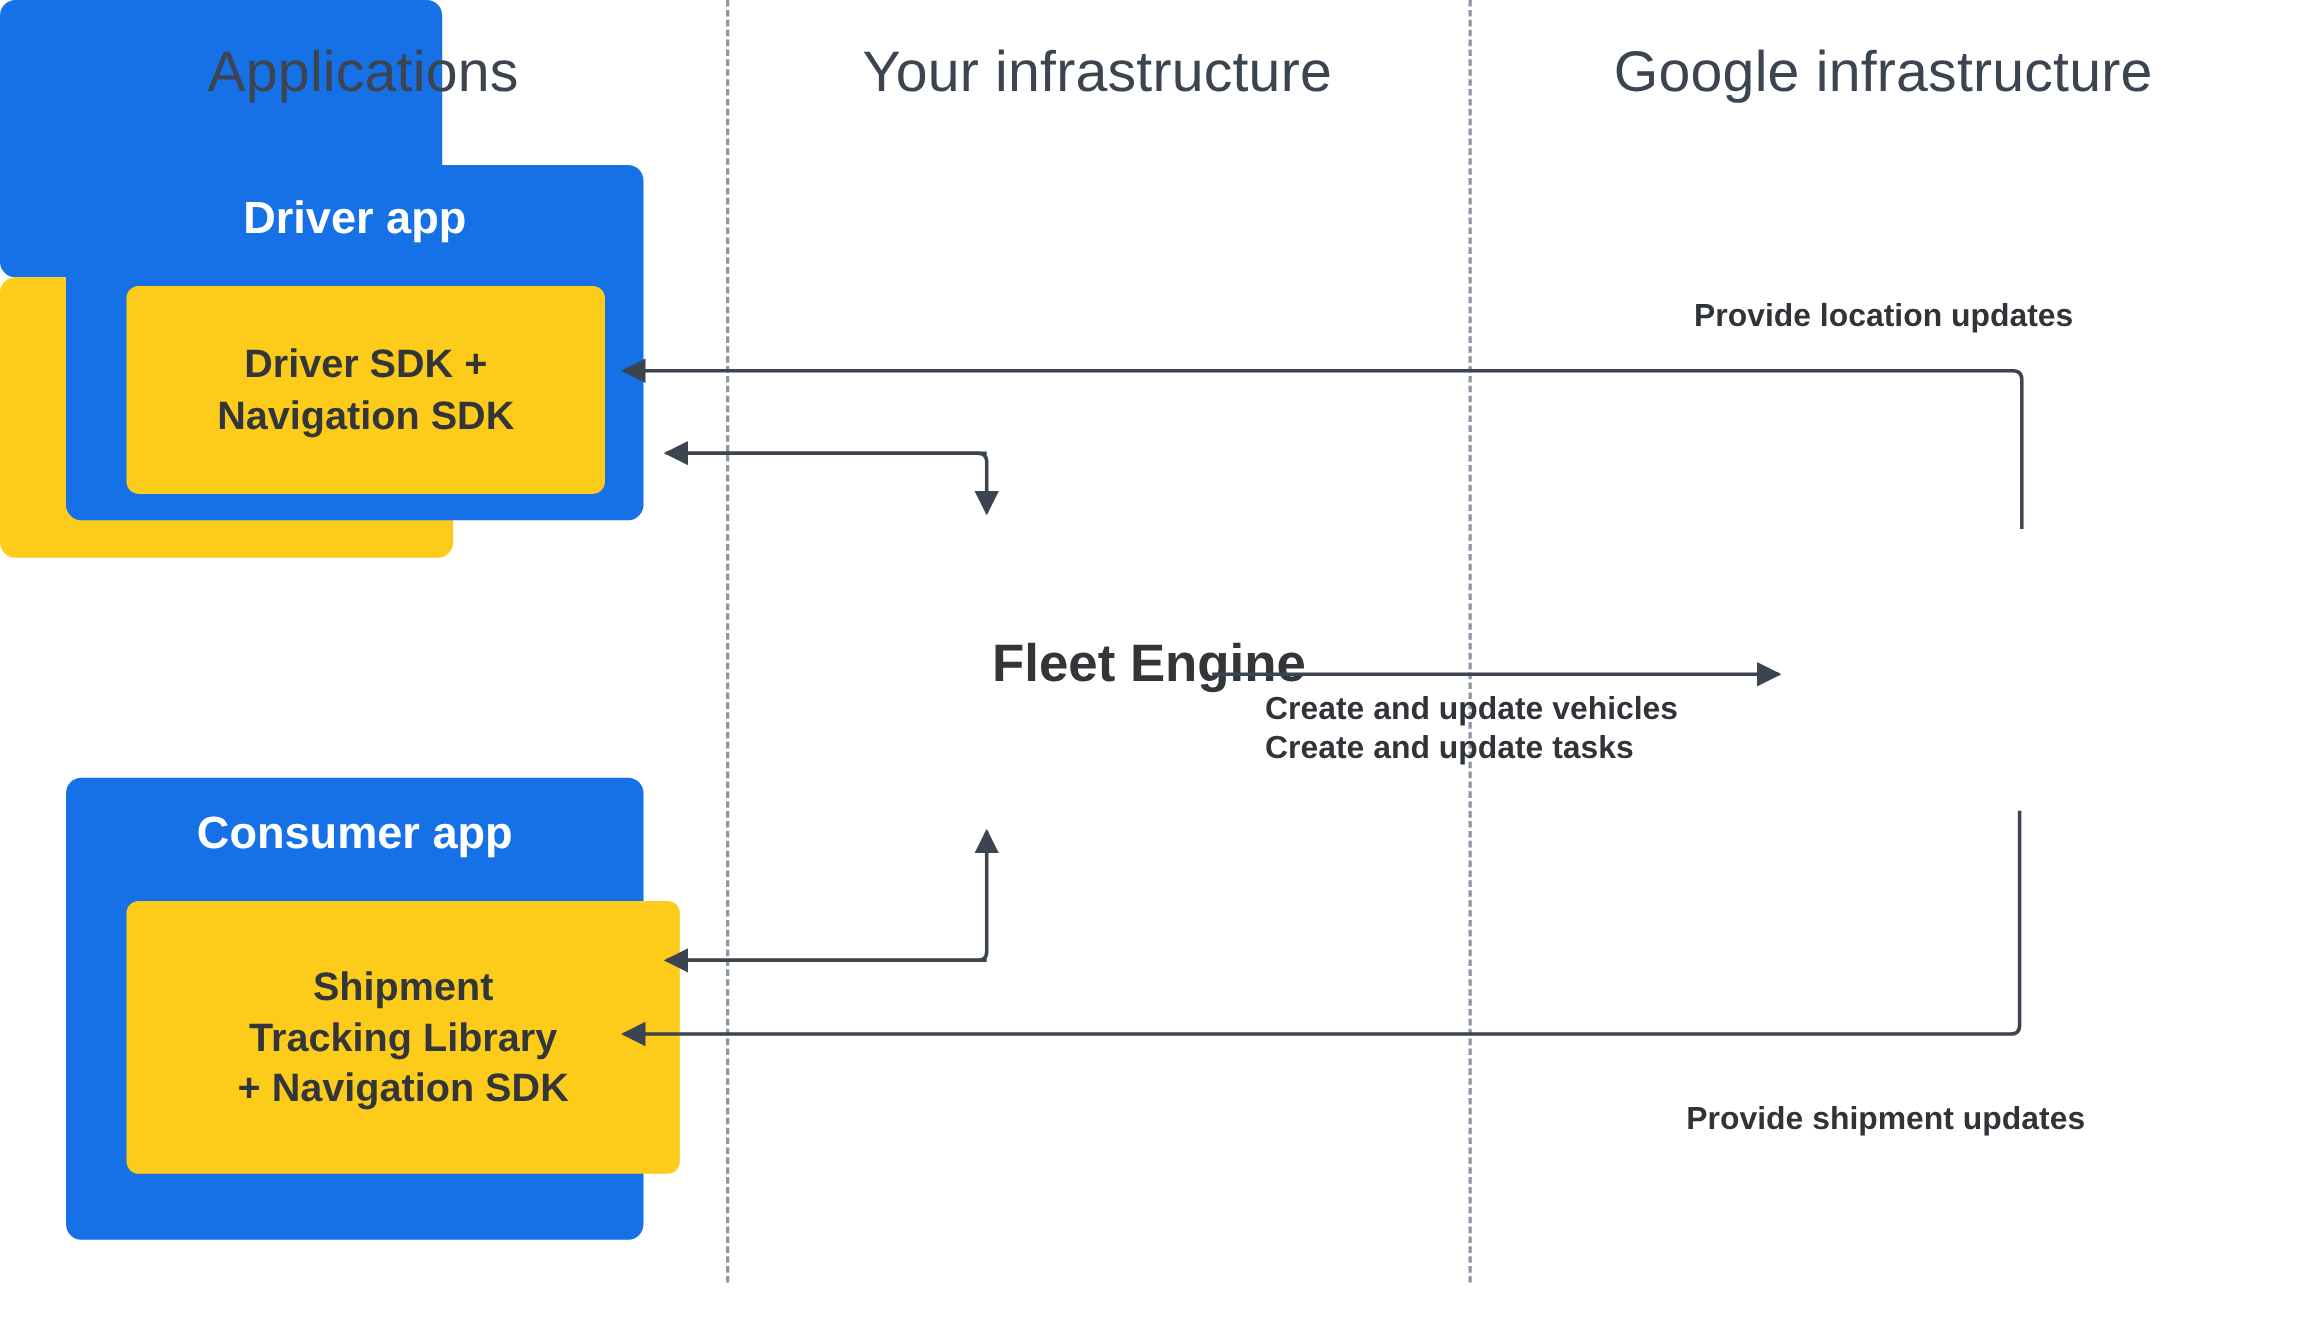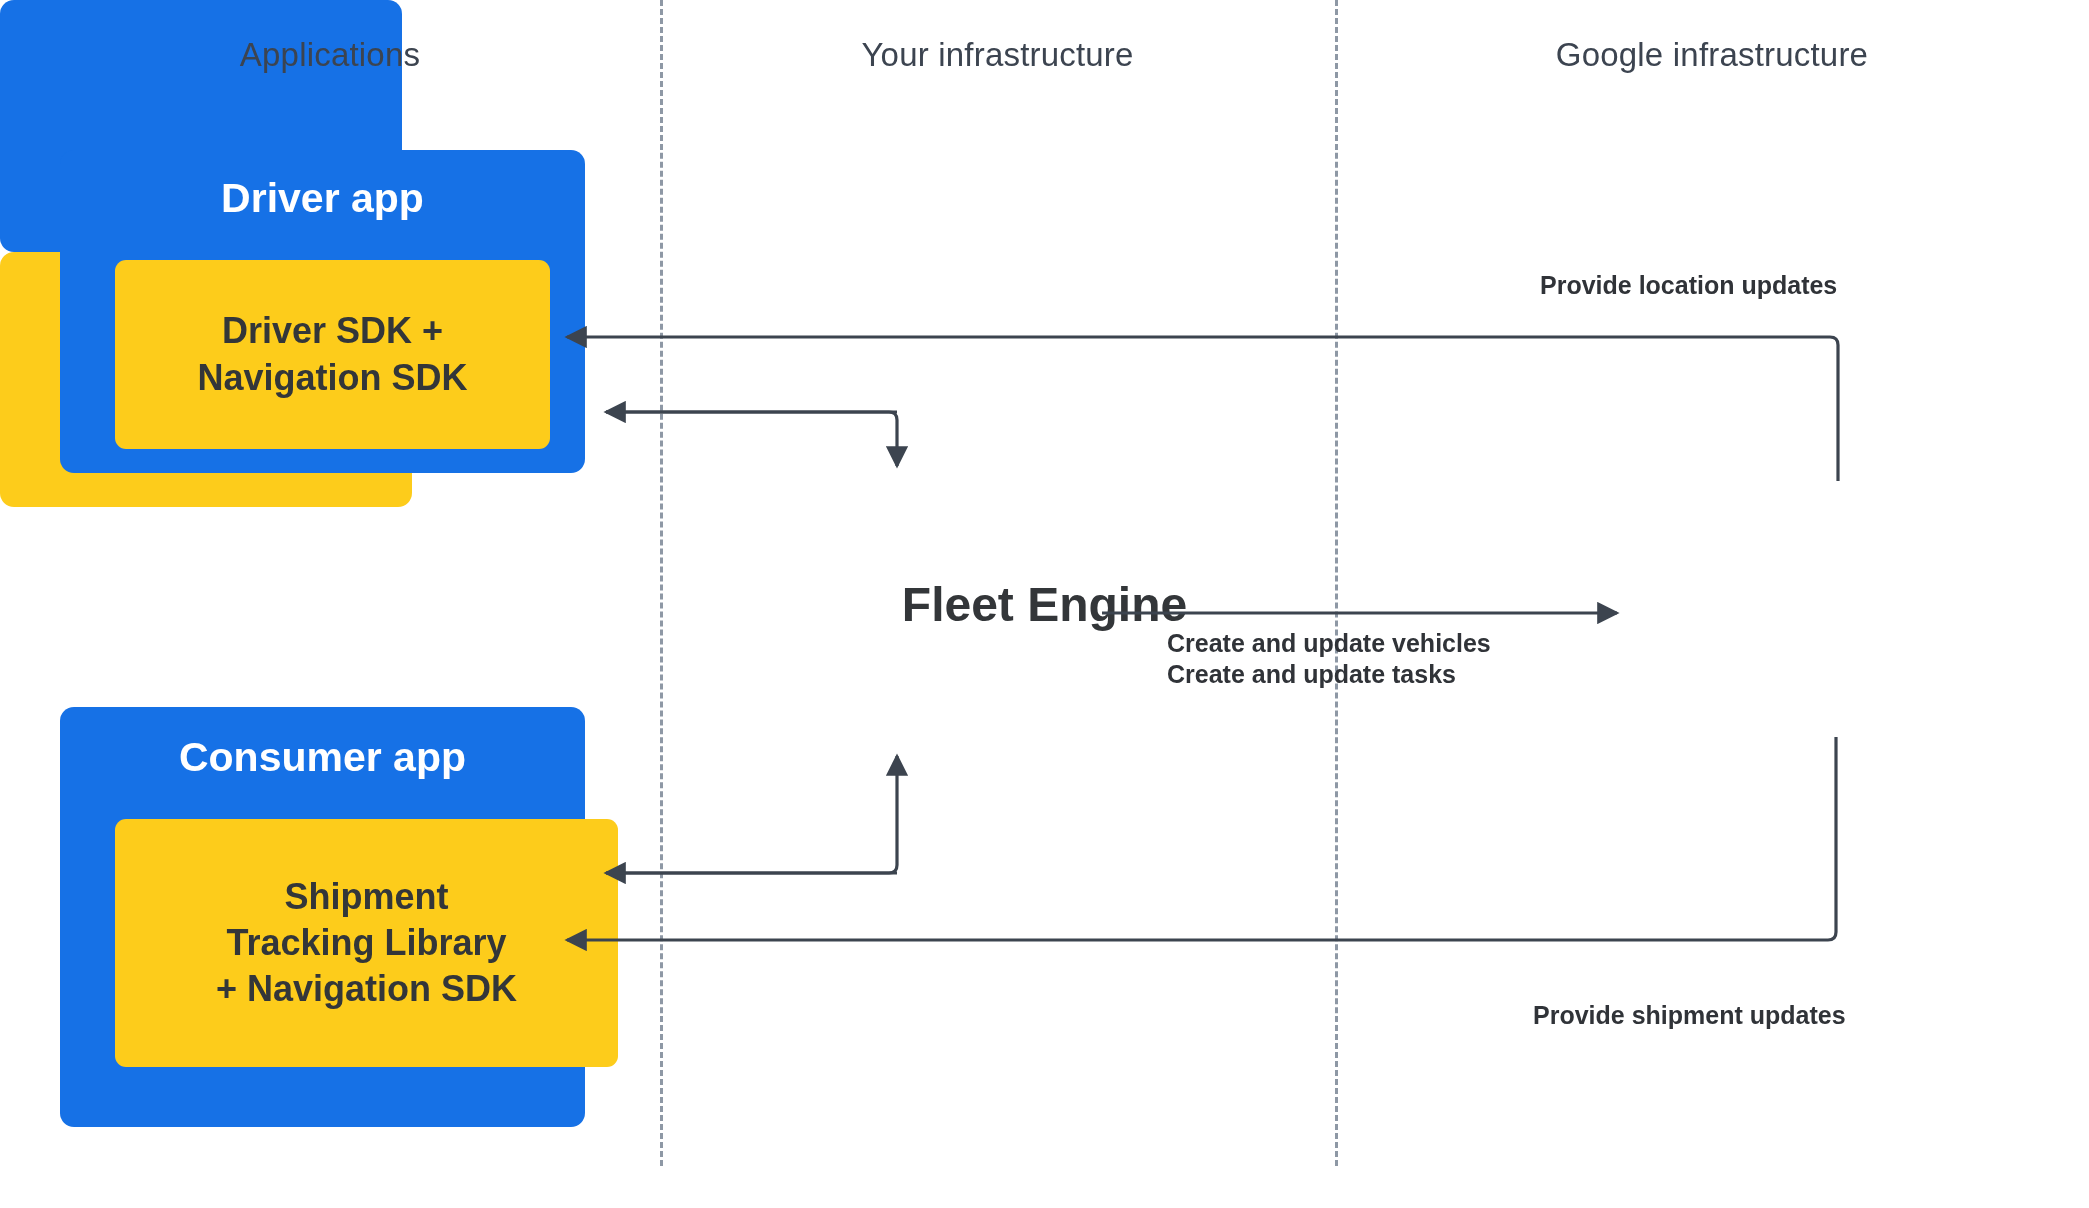--- a/index.html
+++ b/index.html
@@ -2,21 +2,21 @@
 <html><head>
 <meta charset="utf-8">
 <style>
   html,body{margin:0;padding:0;background:#ffffff;}
   body{font-family:"Liberation Sans",sans-serif;}
   #stage{position:relative;width:2089px;height:1208px;background:#ffffff;overflow:hidden;}
 
   .col-title{
     position:absolute;
     font-family:"Liberation Sans",sans-serif;
-    font-size:33px;
+    font-size:52px;
     font-weight:400;
     color:#3c4450;
     white-space:nowrap;
     letter-spacing:.2px;
   }
   #title-applications{left:0;top:36px;width:660px;text-align:center;}
   #title-your-infra{left:660px;top:36px;width:675px;text-align:center;}
   #title-google-infra{left:1335px;top:36px;width:754px;text-align:center;}
 
   .divider{
@@ -94,28 +94,28 @@
   #fleet-engine-label{
     position:absolute;left:0;right:0;top:50%;transform:translateY(-50%);
     text-align:center;font-size:48px;font-weight:700;color:#333639;
     font-family:"Liberation Sans",sans-serif;
   }
 
   
   .edge-label{
     position:absolute;
     font-family:"Liberation Sans",sans-serif;
-    font-size:25px;
+    font-size:29px;
     font-weight:700;
     color:#303338;
     white-space:pre-line;
     line-height:1.22;
   }
   #label-location-updates{left:1540px;top:270px;}
-  #label-create-update{left:1150px;top:628px;margin-left:17px;}
+  #label-create-update{left:1150px;top:628px;}
   #label-shipment-progress{left:1533px;top:1000px;}
 
   #wires{position:absolute;left:0;top:0;width:2089px;height:1208px;pointer-events:none;}
   .wire{fill:none;stroke:#3c444f;stroke-width:3.2;}
 </style>
 </head>
 <body>
 
 <div id="stage">
 

